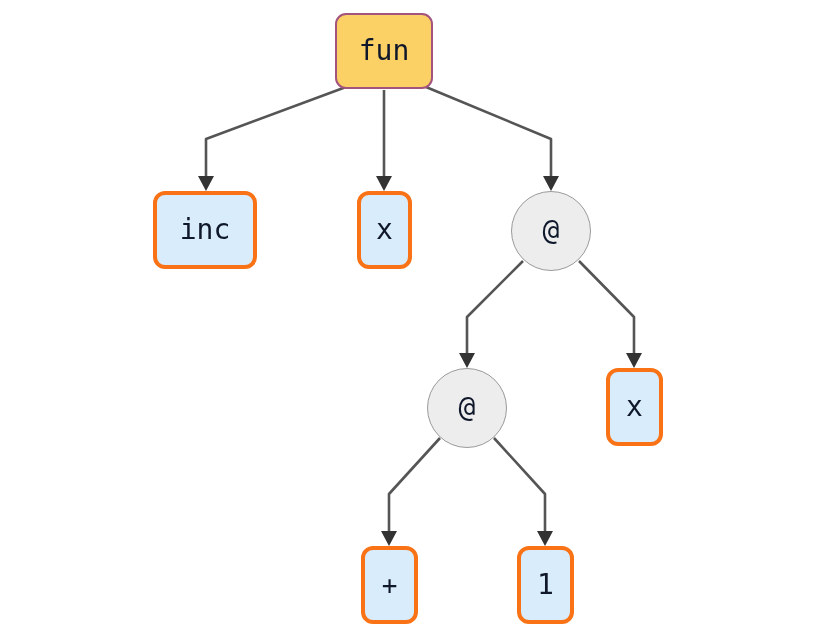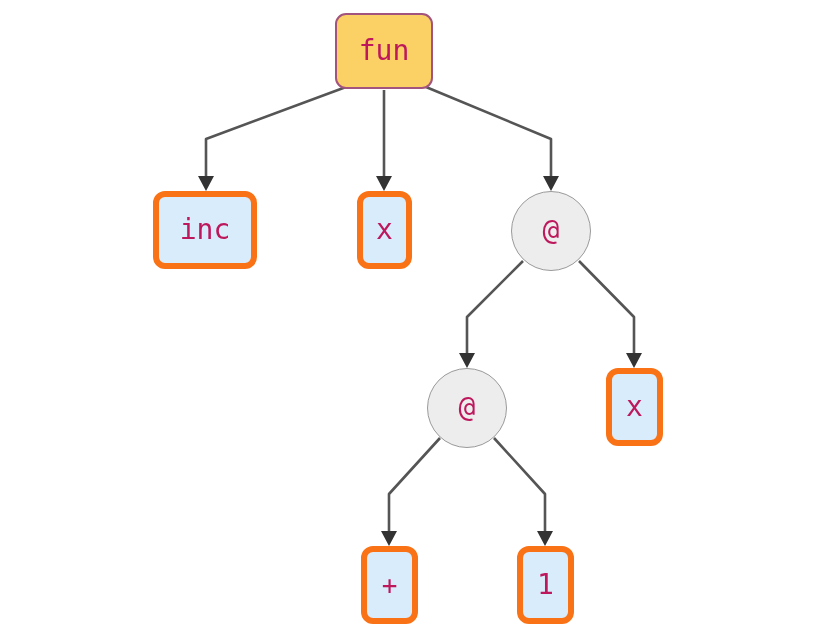--- a/index.html
+++ b/index.html
@@ -32,28 +32,28 @@
   .edges polygon {
     fill: #333333;
     stroke: none;
   }
   .node {
     position: absolute;
     display: flex;
     align-items: center;
     justify-content: center;
     box-sizing: border-box;
-    color: #be185d;
+    color: #0f172a;
     font-size: 28px;
     line-height: 1;
     user-select: none;
   }
   .node.rect {
     background: #d9ecfb;
-    border: 6px solid #f97316;
+    border: 4px solid #f97316;
     border-radius: 12px;
   }
   .node.root {
     background: #fbd064;
     border: 2px solid #a3547e;
     border-radius: 11px;
   }
   .node.circle {
     background: #ededed;
     border: 1.5px solid #9a9a9a;

